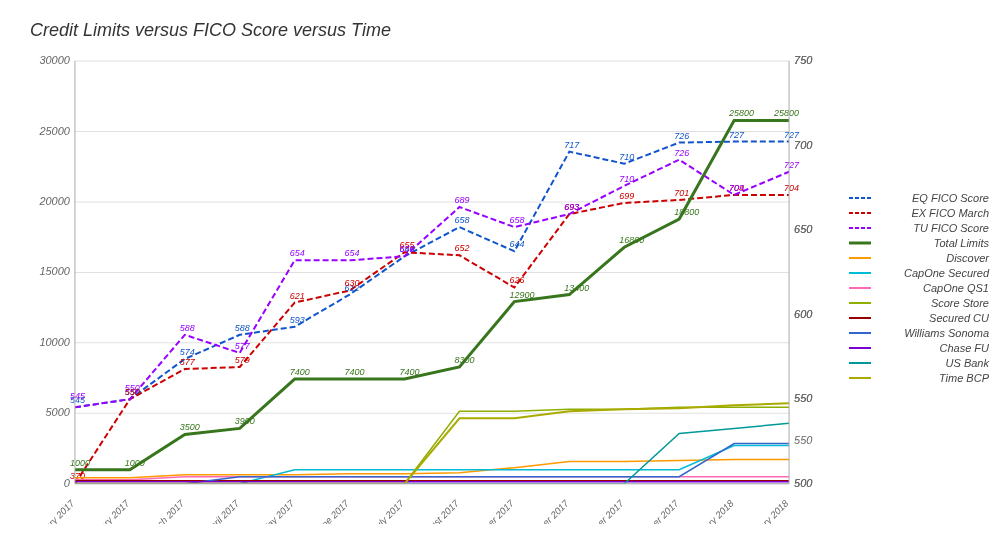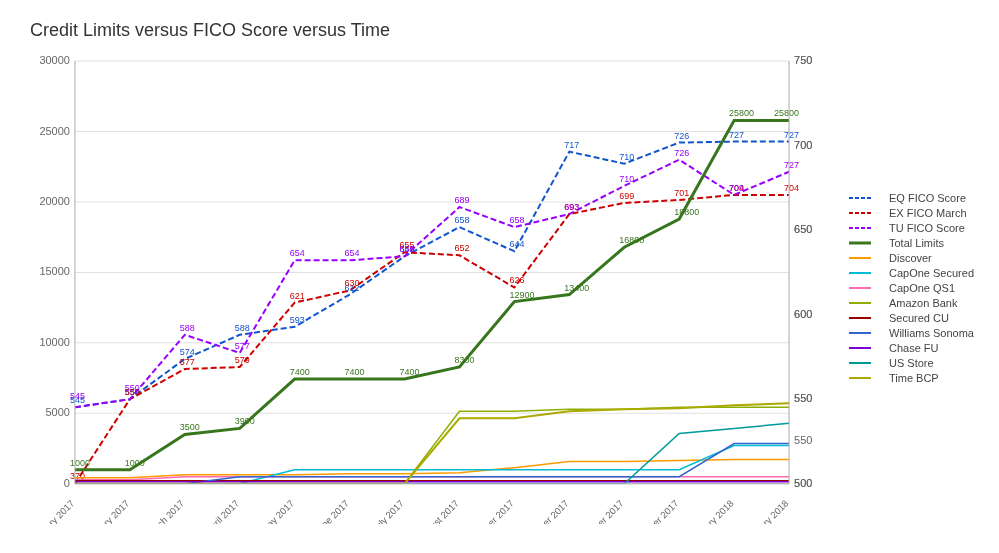--- a/index.html
+++ b/index.html
@@ -8,20 +8,21 @@
       font-family: Arial, sans-serif;
       width: 999px;
       height: 553px;
       overflow: hidden;
     }
     .chart-container {
       width: 999px;
       height: 553px;
       padding: 20px 10px 20px 20px;
       position: relative;
+      font-style: italic;
     }
     .chart-title {
       font-size: 18px;
       color: #333;
       margin-bottom: 10px;
       margin-left: 10px;
     }
     .chart-area {
       display: flex;
       width: 100%;
@@ -36,21 +37,22 @@
       padding-left: 10px;
       display: flex;
       flex-direction: column;
       justify-content: center;
       gap: 3px;
       font-size: 11px;
     }
     .legend-item {
       display: flex;
       align-items: center;
-      gap: 18px;
+      gap: 5px;
+      justify-content: space-between;
     }
     .legend-text {
       color: #444;
       font-size: 11px;
     }
   </style>
 </head>
 <body>
 
 <div class="chart-container">
@@ -267,21 +269,21 @@
       <div class="legend-item">
         <svg width="22" height="10">
             <line x1="0" y1="5" x2="22" y2="5" stroke="#FF69B4" stroke-width="2"></line>
           </svg>
         <span class="legend-text">CapOne QS1</span>
       </div>
       <div class="legend-item">
         <svg width="22" height="10">
             <line x1="0" y1="5" x2="22" y2="5" stroke="#8FAF00" stroke-width="2"></line>
           </svg>
-        <span class="legend-text">Amazon Bank</span>
+        <span class="legend-text">Score Store</span>
       </div>
       <div class="legend-item">
         <svg width="22" height="10">
             <line x1="0" y1="5" x2="22" y2="5" stroke="#990000" stroke-width="2"></line>
           </svg>
         <span class="legend-text">Secured CU</span>
       </div>
       <div class="legend-item">
         <svg width="22" height="10">
             <line x1="0" y1="5" x2="22" y2="5" stroke="#3366CC" stroke-width="2"></line>
@@ -291,21 +293,21 @@
       <div class="legend-item">
         <svg width="22" height="10">
             <line x1="0" y1="5" x2="22" y2="5" stroke="#7B00D4" stroke-width="2"></line>
           </svg>
         <span class="legend-text">Chase FU</span>
       </div>
       <div class="legend-item">
         <svg width="22" height="10">
             <line x1="0" y1="5" x2="22" y2="5" stroke="#009999" stroke-width="2"></line>
           </svg>
-        <span class="legend-text">US Store</span>
+        <span class="legend-text">US Bank</span>
       </div>
       <div class="legend-item">
         <svg width="22" height="10">
             <line x1="0" y1="5" x2="22" y2="5" stroke="#AAAA00" stroke-width="2"></line>
           </svg>
         <span class="legend-text">Time BCP</span>
       </div>
     </div>
   </div>
 </div>

